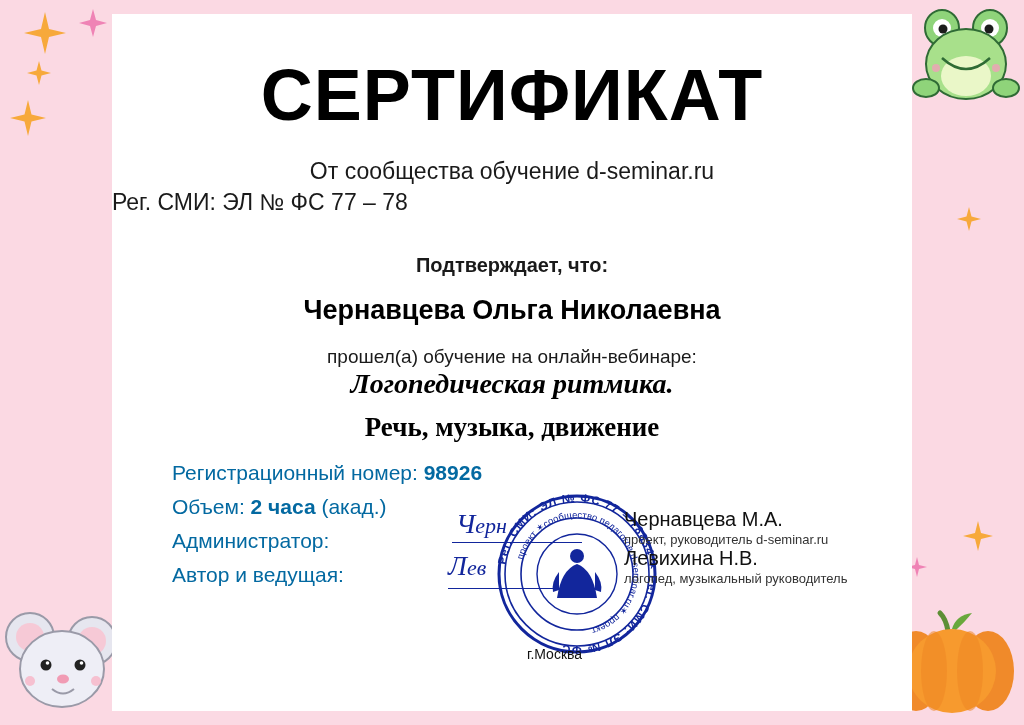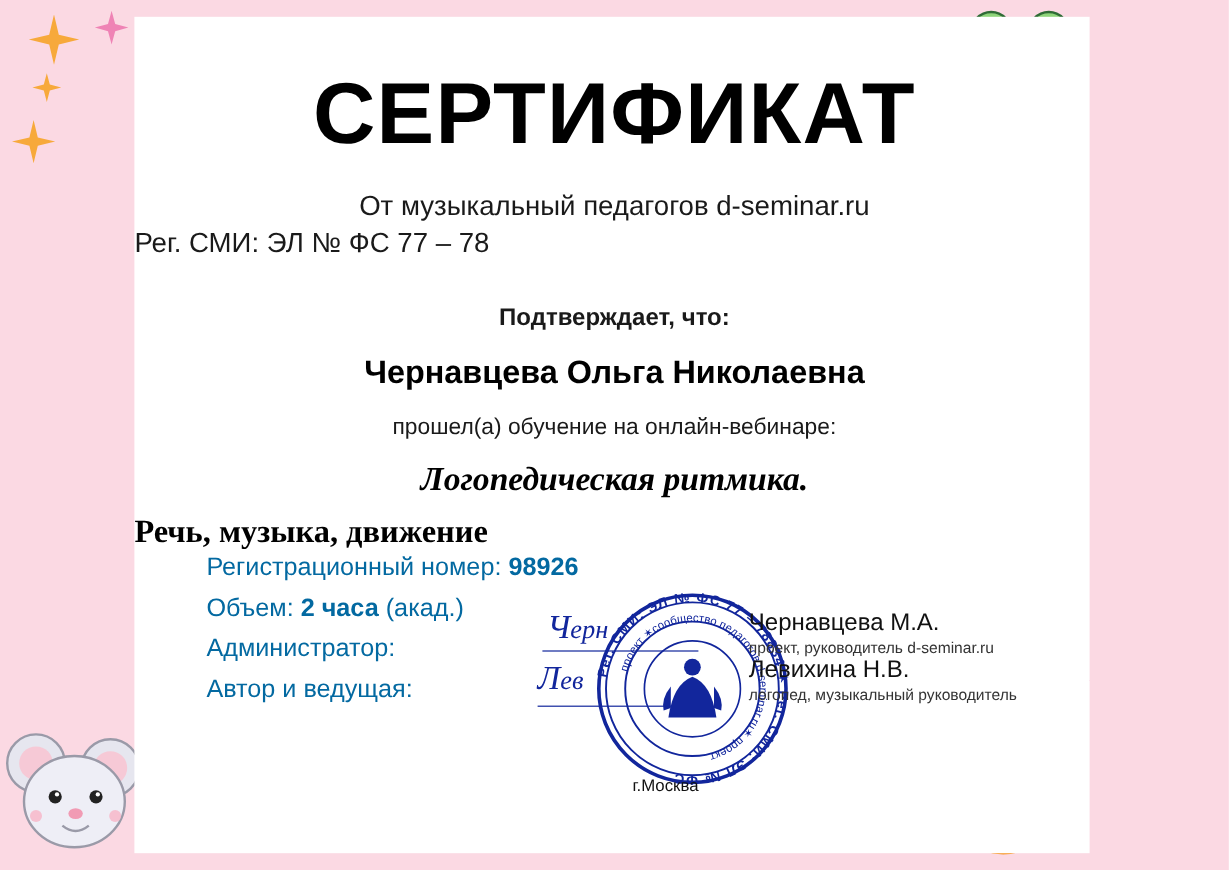--- a/index.html
+++ b/index.html
@@ -9,21 +9,21 @@
   body {
     width: 1024px;
     height: 725px;
     overflow: hidden;
     font-family: "Liberation Sans", sans-serif;
     background: #fbd9e3;
   }
 
   .certificate {
     position: relative;
-    width: 908px;
+    width: 1024px;
     height: 725px;
     background: #fbd9e3;
     box-sizing: border-box;
     overflow: hidden;
   }
 
   
   .spark {
     position: absolute;
     pointer-events: none;
@@ -88,24 +88,24 @@
     margin-top: 20px;
   }
 
   .course-line1 {
     text-align: center;
     font-size: 28px;
     font-weight: bold;
     font-style: italic;
     font-family: "Liberation Serif", serif;
     color: #000;
-    margin-top: 16px;
+    margin-top: 0;
   }
   .course-line2 {
-    text-align: left;
+    text-align: center;
     font-size: 27px;
     font-weight: bold;
     font-family: "Liberation Serif", serif;
     color: #000;
     margin-top: 12px;
   }
 
   
   .details {
     position: absolute;
@@ -284,21 +284,21 @@
       <ellipse cx="66" cy="66" rx="44" ry="42" fill="#f79a2e"></ellipse>
       <ellipse cx="48" cy="66" rx="13" ry="40" fill="#ef8724" opacity="0.55"></ellipse>
       <ellipse cx="84" cy="66" rx="13" ry="40" fill="#ef8724" opacity="0.55"></ellipse>
     </svg>
   </div>
 
   <div class="page">
 
     <div class="title">СЕРТИФИКАТ</div>
 
-    <div class="sub1">От музыкальный педагогов  d-seminar.ru</div>
+    <div class="sub1">От сообщества обучение  d-seminar.ru</div>
     <div class="sub2">Рег. СМИ:  ЭЛ № ФС 77 – 78</div>
 
     <div class="confirm">Подтверждает, что:</div>
 
     <div class="recipient">Чернавцева Ольга Николаевна</div>
 
     <div class="passed">прошел(а) обучение на онлайн-вебинаре:</div>
 
     <div class="course-line1">Логопедическая ритмика.</div>
     <div class="course-line2">Речь, музыка, движение</div>

